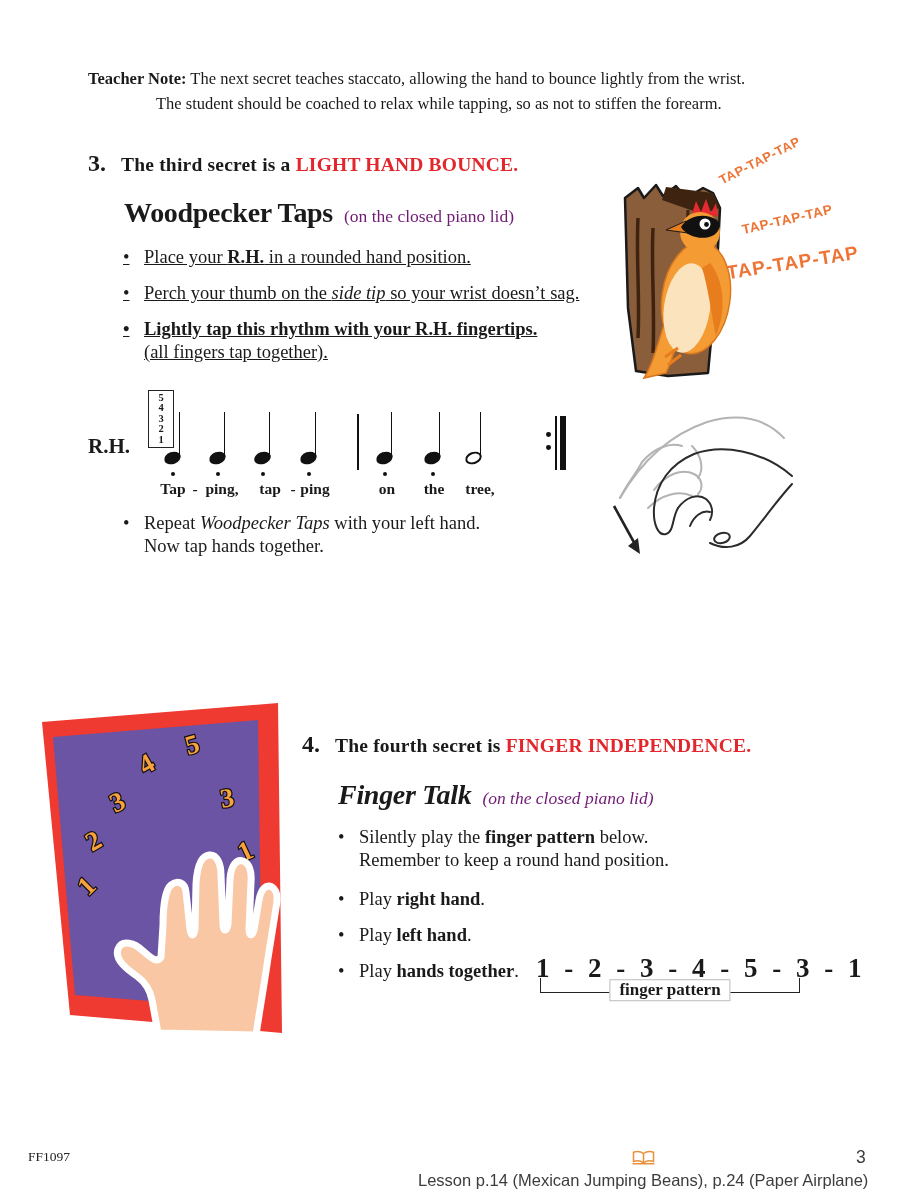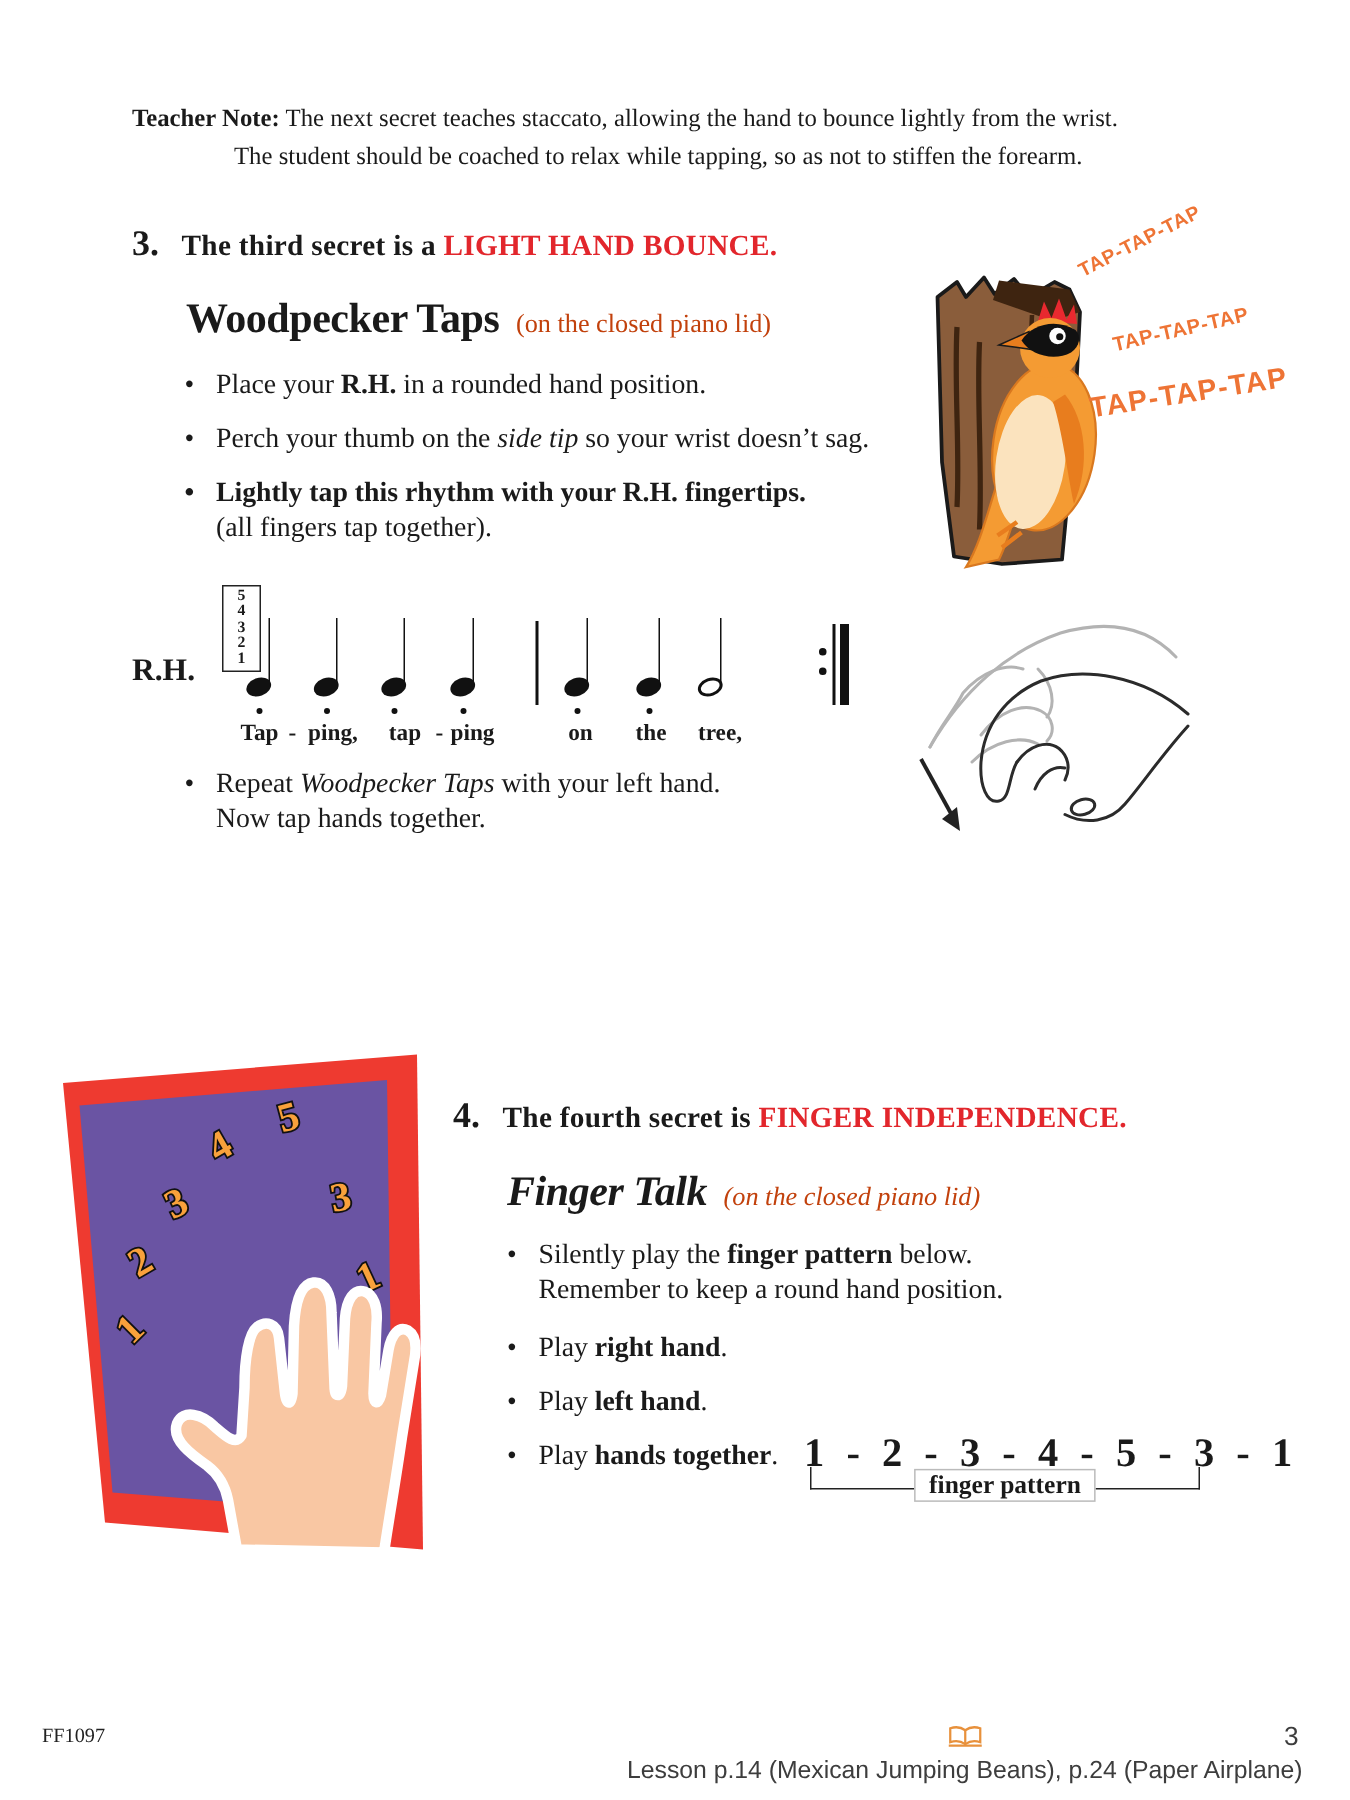--- a/index.html
+++ b/index.html
@@ -2,42 +2,42 @@
 <html><head>
 <meta charset="utf-8">
 <style>
   html,body{margin:0;padding:0;background:#fff;}
   .page{position:relative;width:900px;height:1200px;background:#ffffff;overflow:hidden;
         font-family:"Liberation Serif",serif;color:#1a1a1a;}
   .abs{position:absolute;}
   .b{font-weight:bold;}
   .i{font-style:italic;}
   .red{color:#E2262C;}
-  .blue{color:#c2410c;}
+  .blue{color:#701a75;}
 
   
   .teacher-note{left:88px;top:66px;font-size:16.5px;line-height:25px;}
   .tn-line2{margin-left:68px;}
 
   
   .sec-head{display:flex;align-items:baseline;gap:15px;}
   .sec3-head{left:88px;top:150px;}
   .sec4-head{left:302px;top:731px;}
   .sec-num{font-size:24px;font-weight:bold;}
   .sec-title{font-size:19.5px;font-weight:bold;letter-spacing:.2px;}
 
   .act-title{display:flex;align-items:baseline;gap:11px;}
   .act3-title{left:124px;top:197px;}
   .act4-title{left:338px;top:779px;font-style:italic;}
   .act-name{font-size:28px;font-weight:bold;letter-spacing:-0.3px;}
   .act-sub{font-size:17.5px;}
 
   
   .bullets{font-size:18.5px;line-height:23px;}
-  .bullets3{left:123px;top:246px;}
+  .bullets3{left:123px;top:246px;text-decoration:underline;}
   .bullets4a{left:123px;top:512px;}
   .bullets4{left:338px;top:826px;}
   .brow{display:flex;margin-bottom:13px;}
   .brow.mb16{margin-bottom:16px;}
   .bdot{width:21px;flex:none;}
   .bdot::before{content:"\2022";}
 
   
   .music{left:88px;top:388px;width:520px;height:125px;}
   .rh-label{left:0;top:46px;font-size:21px;font-weight:bold;}

